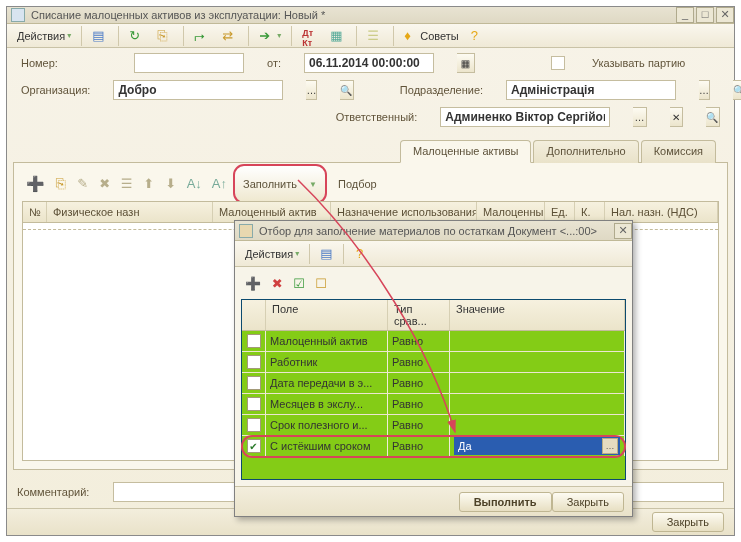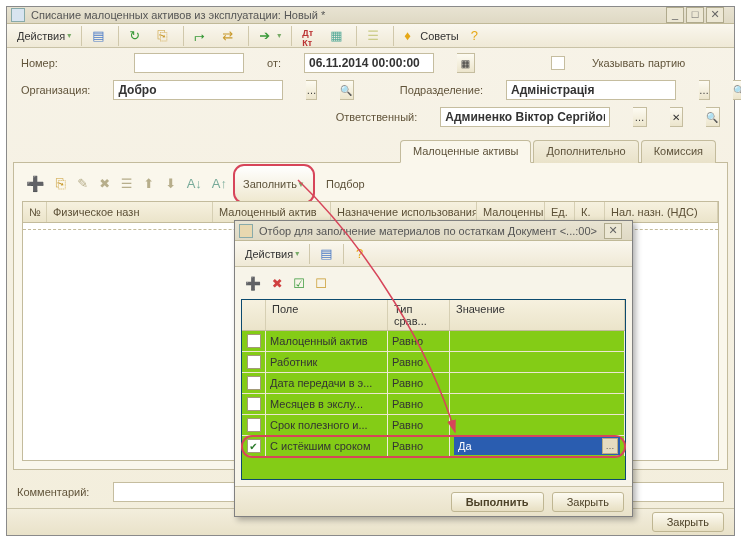--- a/index.html
+++ b/index.html
@@ -15,21 +15,21 @@
   }
   .window {
     position:absolute; left:6px; top:6px; right:6px; bottom:6px;
     border:1px solid #8a8a8a;
     background: linear-gradient(#f7f3e8,#f3eedc);
     display:flex; flex-direction:column;
   }
   .titlebar {
     height:22px; background:linear-gradient(#e8e3d2,#dfd9c4);
     border-bottom:1px solid #c0b998;
-    display:flex; align-items:center; padding:0 10px 0 4px;
+    display:flex; align-items:center; padding:0 0 0 4px;
     color:#555;
   }
   .titlebar .title-icon { width:14px; height:14px; background:#d8e4f0; border:1px solid #8aa; margin-right:6px; }
   .titlebar .title-text { flex:1; white-space:nowrap; overflow:hidden; }
   .win-btn { width:18px; height:16px; border:1px solid #b0aa8d; background:#ece7d4; margin-left:2px; text-align:center; line-height:13px; color:#666; font-size:11px; cursor:pointer; }
   .toolbar {
     height:30px; background:linear-gradient(#faf7ee,#efe9d6);
     border-bottom:1px solid #c9c2a6;
     display:flex; align-items:center; padding:0 6px; gap:4px;
   }
@@ -52,21 +52,21 @@
     padding:4px 12px 5px; border:1px solid #c3bb9c; border-bottom:none;
     border-radius:4px 4px 0 0; margin-right:2px; background:linear-gradient(#f3eedd,#e9e2c9);
     position:relative; top:1px; cursor:pointer; color:#5d523a;
   }
   .tab.active { background:#faf7ec; border-bottom:1px solid #faf7ec; }
   .tab-body {
     margin:0 6px 6px 6px; border:1px solid #c3bb9c; border-top:none;
     background:#faf7ec; padding:8px; flex:1; display:flex; flex-direction:column;
   }
   .inner-toolbar { display:flex; align-items:center; gap:2px; height:26px; }
-  .round-btn { border:1px solid #cabf94; border-radius:4px; background:linear-gradient(#fff,#efe8cf); padding:12px 8px; height:40px; display:flex;align-items:center; gap:0; cursor:pointer; color:#5d523a; }
+  .round-btn { border:1px solid #cabf94; border-radius:4px; background:linear-gradient(#fff,#efe8cf); padding:12px 8px; height:40px; display:flex;align-items:center; gap:12px; cursor:pointer; color:#5d523a; }
   .round-btn small { color:#7a6; font-size:8px; }
   .grid {
     margin-top:4px; border:1px solid #c3bb9c; background:#fff;
     height:260px;
   }
   .grid-head { display:flex; background:linear-gradient(#f6f1df,#ebe4ca); border-bottom:1px solid #c3bb9c; }
   .grid-head .gh { border-right:1px solid #d6cfb3; padding:4px 6px; color:#5b4f35; font-size:11px; white-space:nowrap; overflow:hidden; }
   .bottom { padding:6px 10px; display:flex; align-items:center; gap:6px; }
   .footer { border-top:1px solid #c9c2a6; background:linear-gradient(#f3eedd,#e9e2c9); height:34px; display:flex;align-items:center;justify-content:flex-end; padding:0 10px; }
   .btn { border:1px solid #bfb692; border-radius:3px; background:linear-gradient(#fdfbf2,#e7dfc2); padding:3px 14px; cursor:pointer; color:#4d4228; }
@@ -81,21 +81,21 @@
   .dialog .titlebar { height:20px; }
   .dialog-body { flex:1; padding:6px; display:flex; flex-direction:column; overflow:hidden; }
   .dlg-grid { border:1px solid #0c4a6e; background:#84cc16; flex:1; margin-top:4px; }
   .dlg-head { display:flex; background:linear-gradient(#f6f1df,#ebe4ca); border-bottom:1px solid #c3bb9c; }
   .dlg-head div { border-right:1px solid #d6cfb3; padding:3px 6px; }
   .dlg-row { display:flex; border-bottom:1px solid #ece6d0; height:21px; align-items:center; }
   .dlg-row > div { border-right:1px solid #f0ebd8; padding:0 4px; height:100%; display:flex;align-items:center; overflow:hidden; white-space:nowrap; }
   .dlg-row.selected { outline:2px solid #d7455a; outline-offset:-1px; border-radius:10px; }
   .sel-val { background:#2a5db0; color:#fff; width:100%; height:18px; display:flex;align-items:center; padding:0 4px; position:relative; }
   .sel-val .ell { position:absolute; right:2px; top:1px; width:16px; height:16px; background:#e5dcc0; border:1px solid #b8ad86; display:flex;align-items:center;justify-content:center; color:#555; font-size:9px; }
-  .dlg-footer { height:30px; border-top:1px solid #c9c2a6; background:linear-gradient(#f3eedd,#e9e2c9); display:flex;align-items:center;justify-content:flex-end; padding:0 8px; gap:8px; }
+  .dlg-footer { height:30px; border-top:1px solid #c9c2a6; background:linear-gradient(#f3eedd,#e9e2c9); display:flex;align-items:center;justify-content:flex-end; padding:0 8px; }
   .chk { width:14px; height:14px; border:1px solid #a39a79; background:#fff; display:flex; align-items:center; justify-content:center; font-size:10px; color:#2a7a2a; }
 
   
   svg.connector { position:absolute; left:0; top:0; pointer-events:none; }
 
   .fill-highlight { border:2px solid #d7455a !important; border-radius:11px; }
 </style>
 </head>
 <body>
 

